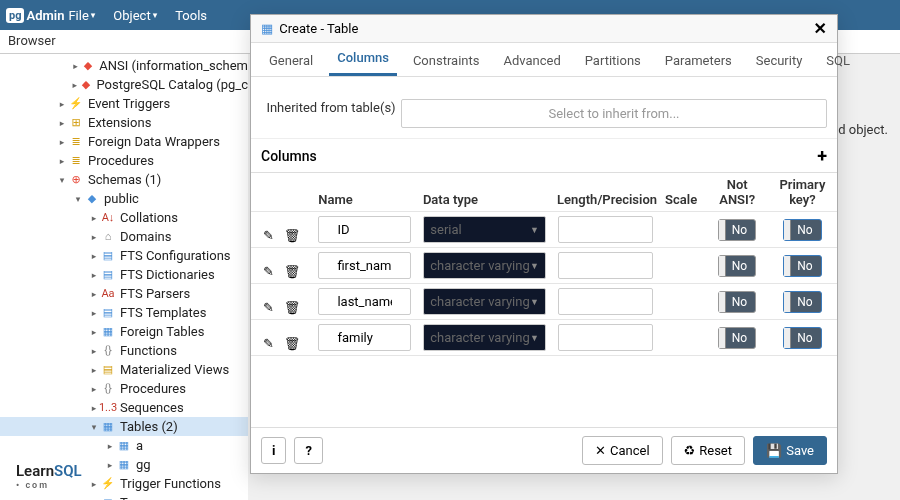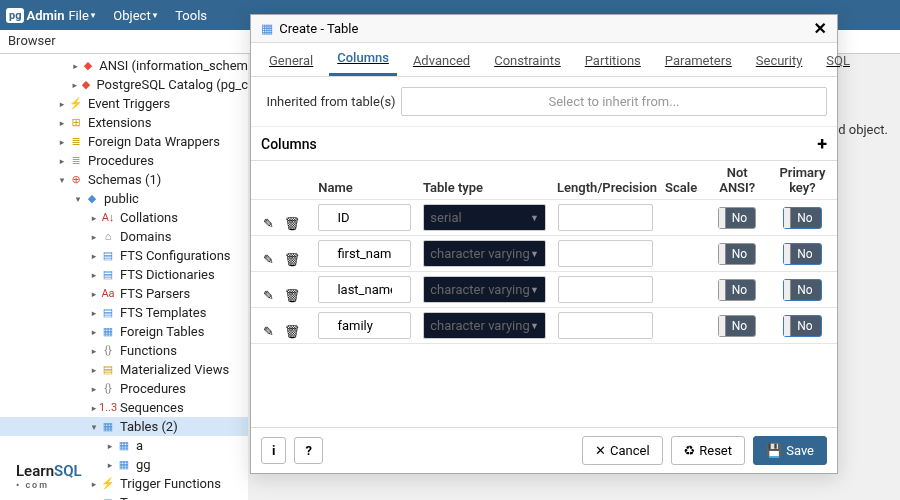--- a/index.html
+++ b/index.html
@@ -15,26 +15,26 @@
 .node { display: flex; align-items: center; height: 19px; cursor: pointer; white-space: nowrap; }
 .caret { font-size: 9px; width: 12px; text-align: center; color: #666; }
 .icon { width: 16px; height: 14px; margin-right: 4px; display: inline-flex; align-items: center; justify-content: center; font-size: 11px; }
 .sel { background: #d4e6f7; }
 .content { flex: 1; background: #f0f0f0; position: relative; }
 .backtext { position: absolute; right: 12px; top: 68px; font-size: 13px; color: #333; }
 .dialog { position: absolute; left: 250px; top: 14px; width: 588px; height: 460px; background: #fff; border: 1px solid #aaa; box-shadow: 0 4px 20px rgba(0,0,0,.15); display: flex; flex-direction: column; }
 .dlg-title { height: 28px; background: #f8f8f8; border-bottom: 1px solid #ddd; display: flex; align-items: center; padding: 0 10px; font-size: 13px; }
 .dlg-title .spacer { flex: 1; }
 .close-btn { cursor: pointer; font-weight: bold; font-size: 16px; }
-.tabs { display: flex; border-bottom: 1px solid #ddd; padding: 0 10px; font-size: 13px; height: 34px; align-items: flex-end; text-decoration: underline; }
+.tabs { display: flex; border-bottom: 1px solid #ddd; padding: 0 10px; font-size: 13px; height: 34px; align-items: flex-end; }
 .tab { padding: 8px 8px; margin-right: 8px; color: #555; cursor: pointer; }
 .tab.active { color: #2c6aa0; border-bottom: 3px solid #2c6aa0; font-weight: 500; }
 .inherit-row { display: flex; align-items: center; padding: 10px; border-bottom: 1px solid #eee; font-size: 13px; text-align: center; }
 .inherit-row label { width: 140px; color: #333; }
-.inherit-sel { flex: 1; border: 1px solid #ccc; padding: 6px 8px; color: #999; border-radius: 2px; font-size: 13px; }
+.inherit-sel { flex: 1; border: 1px solid #ccc; padding: 6px 8px; color: #999; border-radius: 2px; font-size: 13px; margin-top: 12px; }
 .cols-hdr { display: flex; align-items: center; padding: 6px 10px; border-bottom: 1px solid #ddd; font-size: 14px; font-weight: 500; }
 .cols-hdr .spacer { flex: 1; }
 .add-btn { font-size: 18px; font-weight: bold; cursor: pointer; }
 .grid { font-size: 13px; }
 .ghead, .grow { display: flex; align-items: flex-end; border-bottom: 1px solid #e5e5e5; min-height: 36px; }
 .ghead { font-weight: 600; color: #333; }
 .gc { padding: 4px 6px; }
 .gc-act { width: 62px; display: flex; justify-content: center; gap: 10px; }
 .gc-name { width: 106px; }
 .gc-type { width: 136px; }
@@ -212,41 +212,41 @@
 <div class="dialog">
   <div class="dlg-title">
     <span style="color:#4a90d9;margin-right:6px;">▦</span>
     <span>Create - Table</span>
     <span class="spacer"></span>
     <span class="close-btn">✕</span>
   </div>
   <div class="tabs" id="tabs">
       <div class="tab">General</div>
       <div class="tab active">Columns</div>
+      <div class="tab">Constraints</div>
       <div class="tab">Advanced</div>
-      <div class="tab">Constraints</div>
       <div class="tab">Partitions</div>
       <div class="tab">Parameters</div>
       <div class="tab">Security</div>
       <div class="tab">SQL</div>
     </div>
   <div class="inherit-row">
     <label>Inherited from table(s)</label>
     <div class="inherit-sel">Select to inherit from...</div>
   </div>
   <div class="cols-hdr">
     <span>Columns</span>
     <span class="spacer"></span>
     <span class="add-btn">+</span>
   </div>
   <div class="grid">
     <div class="ghead">
       <div class="gc gc-act"></div>
       <div class="gc gc-name">Name</div>
-      <div class="gc gc-type">Table type</div>
+      <div class="gc gc-type">Data type</div>
       <div class="gc gc-len">Length/Precision</div>
       <div class="gc gc-scale">Scale</div>
       <div class="gc gc-nn">Not ANSI?</div>
       <div class="gc gc-pk">Primary key?</div>
     </div>
     <div id="gridbody">
         <div class="grow">
     <div class="gc gc-act">
       <span class="actbtn">✎</span>
       <span class="actbtn">🗑</span>

